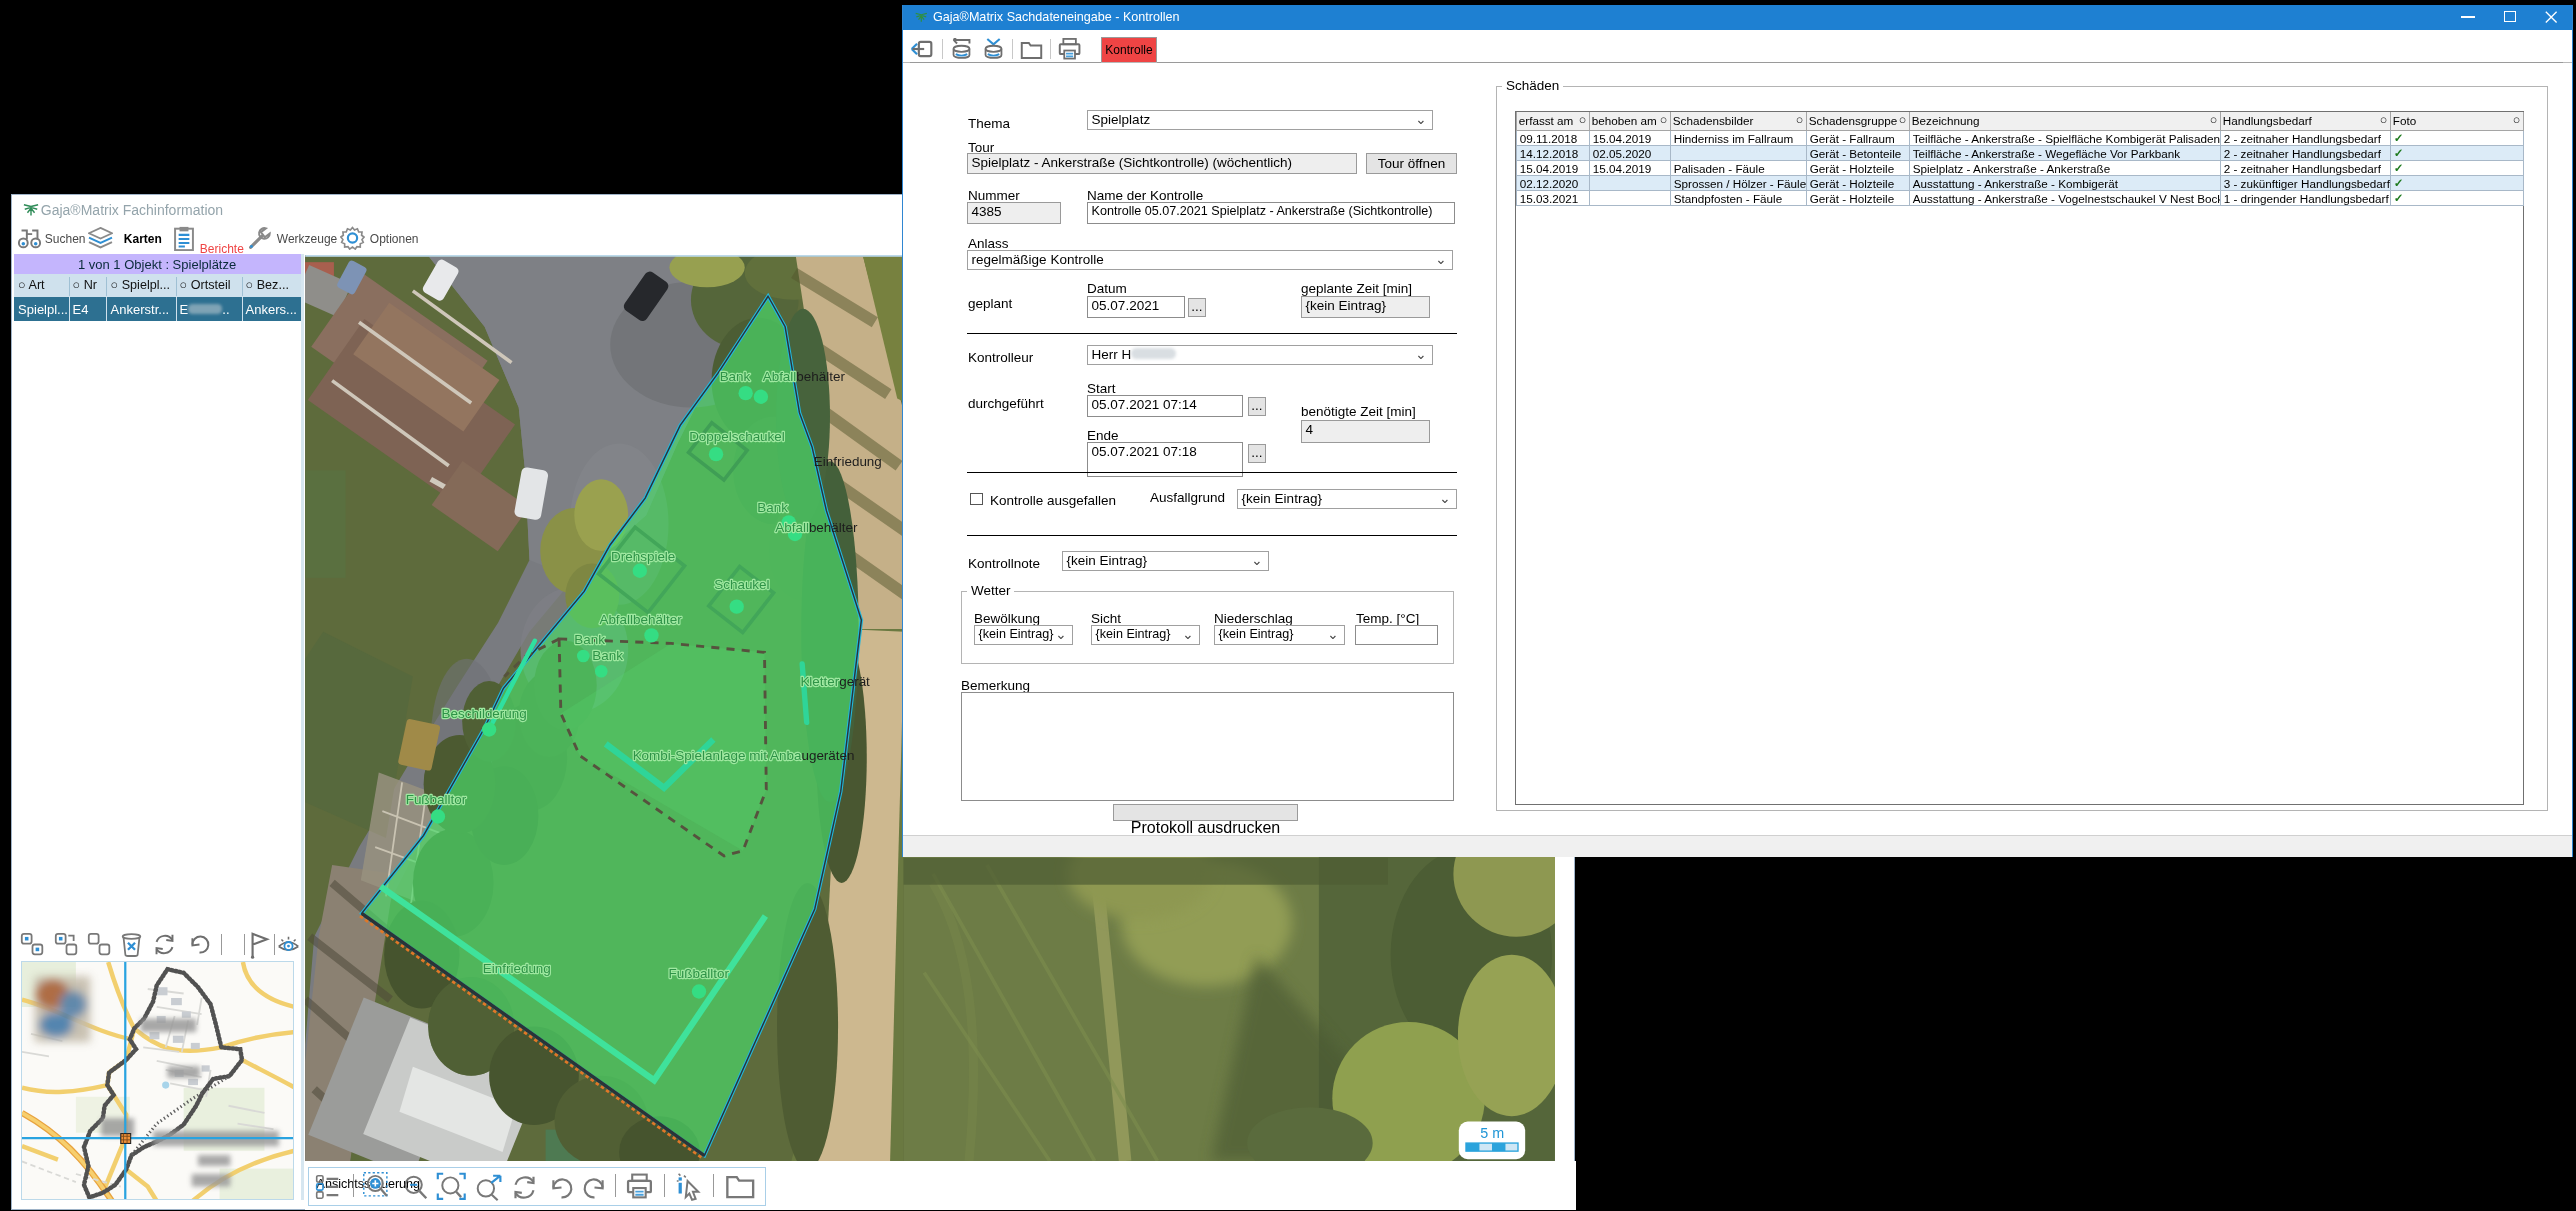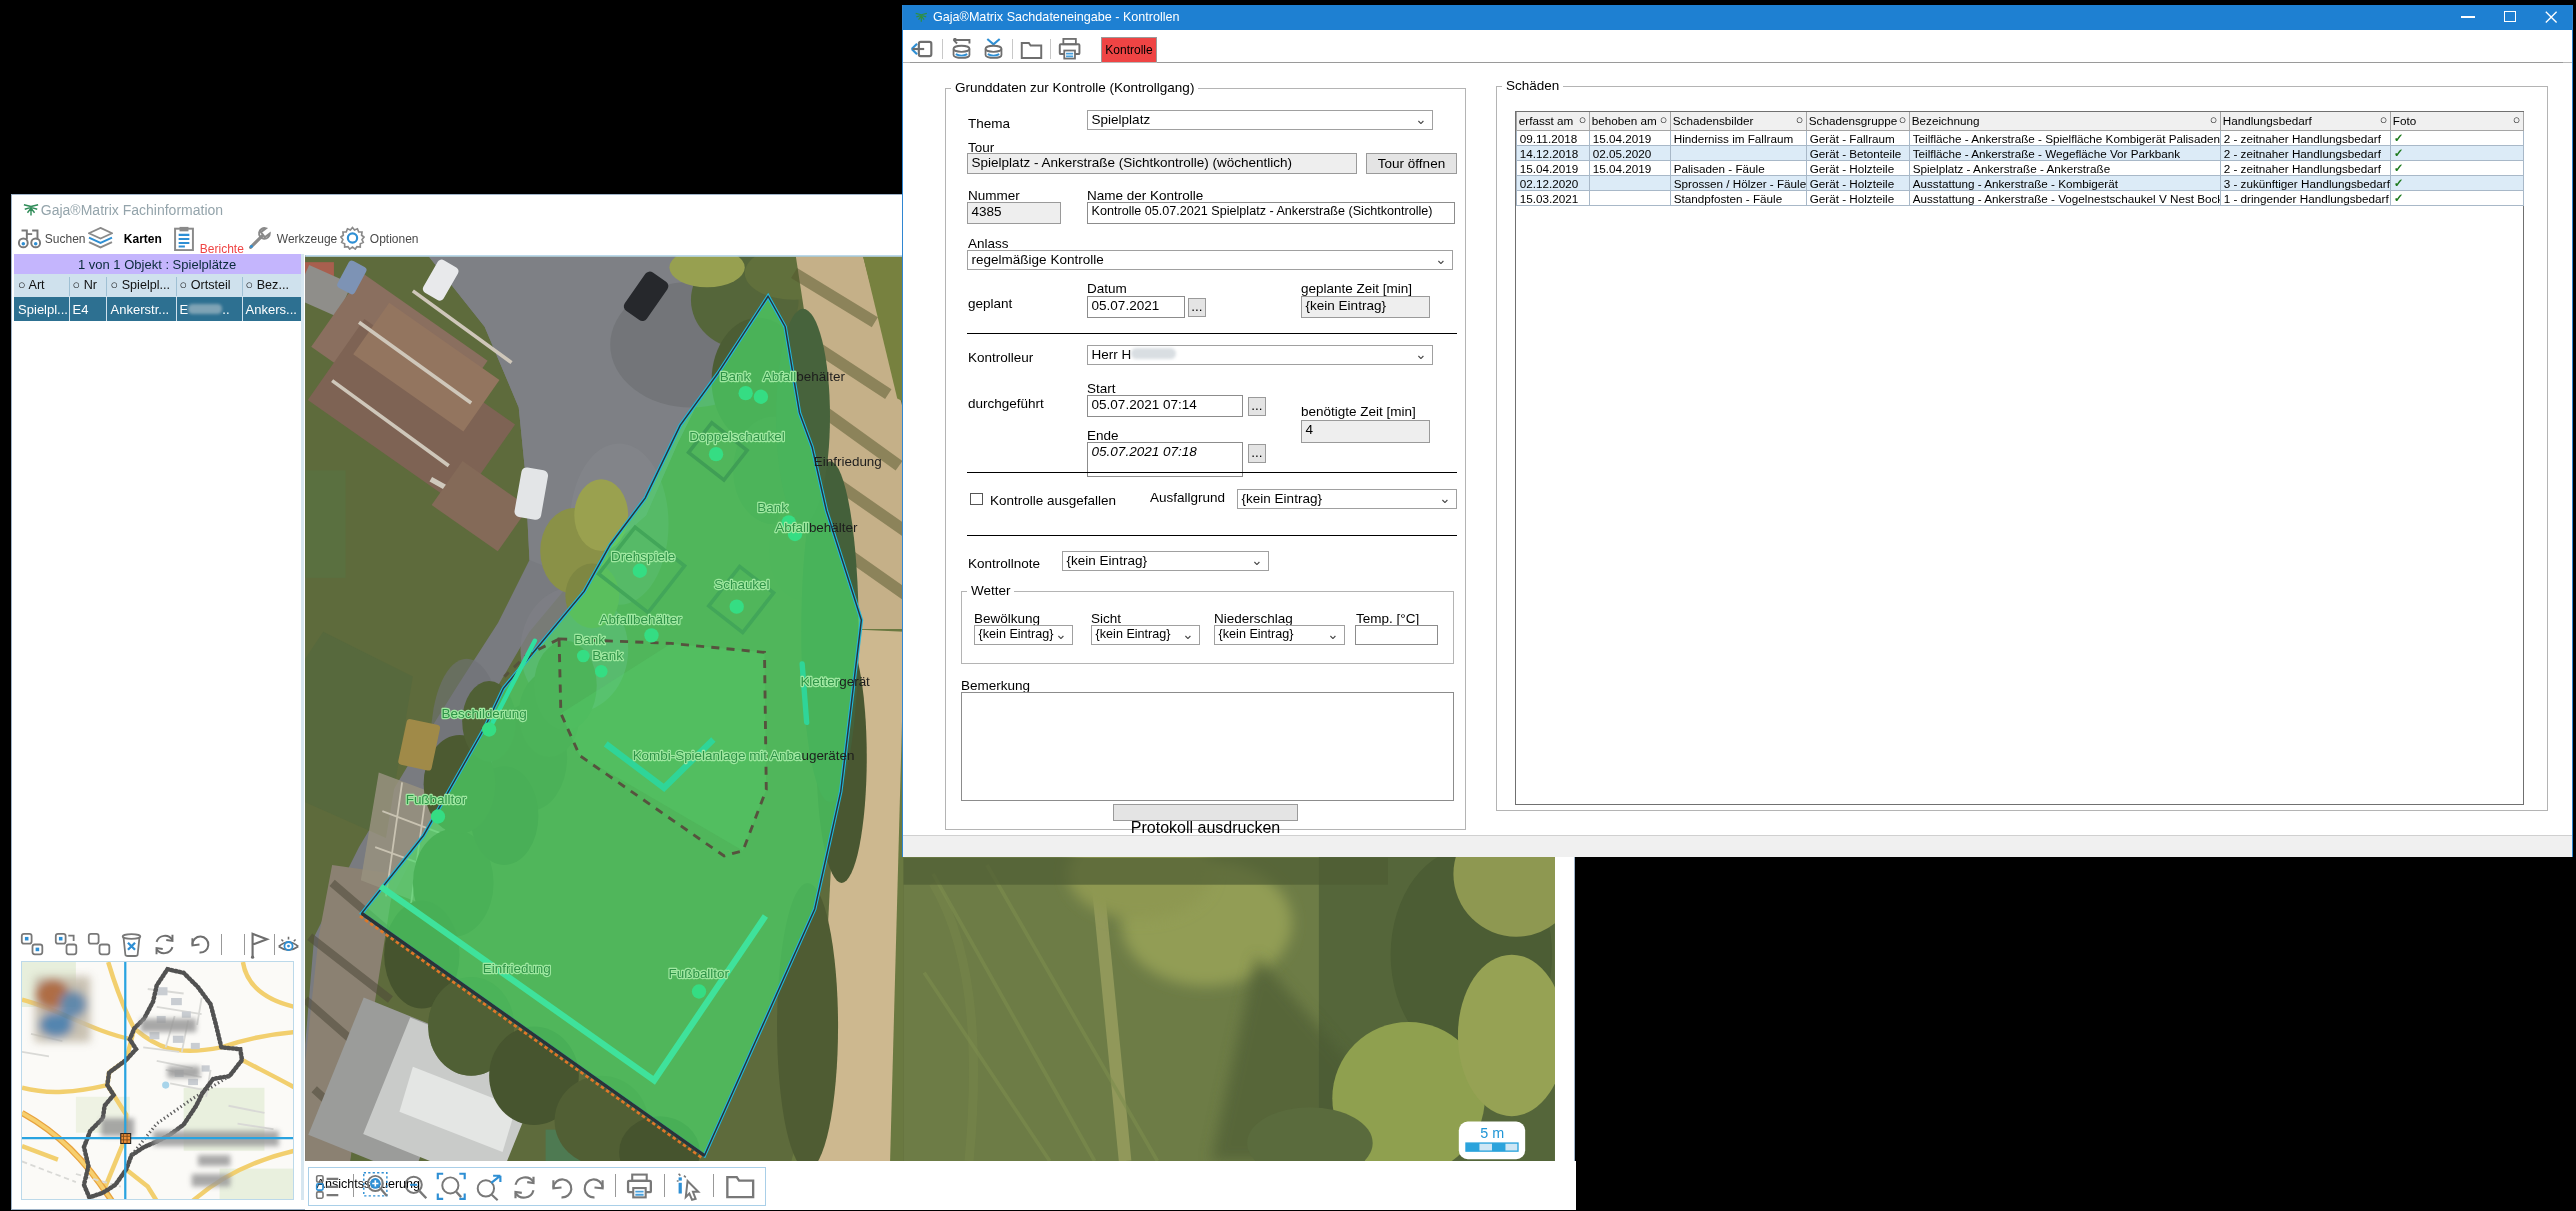--- a/index.html
+++ b/index.html
@@ -502,23 +502,20 @@
           <rect x="6" y="1" width="14" height="6" fill="none" stroke="#6e6e6e" stroke-width="2"></rect>
           <rect x="2" y="7" width="22" height="11" rx="1" fill="none" stroke="#6e6e6e" stroke-width="2.2"></rect>
           <rect x="7" y="14" width="12" height="9" fill="#fff" stroke="#6e6e6e" stroke-width="2"></rect>
           <path d="M9 17.5 L17 17.5 M9 20.5 L17 20.5" stroke="#49a0dc" stroke-width="1.8"></path>
         </svg>
     </div>
     <div class="abs" id="dtab" style="left:198px;top:32px;width:56px;height:25px;background:#ef4444;border:0.9px solid #9a9a9a;border-bottom:none;font-size:12px;text-align:center;padding-top:5.4px;z-index:3;">Kontrolle</div>
     <div class="abs" style="left:254px;top:57px;width:1406px;height:0.9px;background:#9a9a9a;"></div>
     <div class="abs" style="left:7.2px;top:57px;width:191px;height:0.9px;background:#9a9a9a;"></div>
 
-    <div class="gb" id="grundbox" style="left:42px;top:83px;width:521px;height:742px;">
-        <span>Grunddaten zur Kontrolle (Kontrollgang)</span>
-      </div>
 
     <div class="lbl" style="left:65px;top:111px;">Thema</div>
     <div class="combo" style="left:184px;top:105px;width:346px;height:20px;">Spielplatz<span class="ar">⌄</span></div>
     <div class="lbl" style="left:65px;top:135px;">Tour</div>
     <div class="inp ro" style="left:64px;top:148px;width:390px;height:21.5px;">Spielplatz - Ankerstraße (Sichtkontrolle) (wöchentlich)</div>
     <div class="btn" style="left:463px;top:148px;width:91px;height:21.5px;padding-top:2.7px;">Tour öffnen</div>
     <div class="lbl" style="left:65px;top:183px;">Nummer</div>
     <div class="inp ro" style="left:64px;top:197px;width:94px;height:22.4px;">4385</div>
     <div class="lbl" style="left:184px;top:183px;">Name der Kontrolle</div>
     <div class="inp" style="left:184px;top:197px;width:368px;height:22.4px;font-size:12.6px;">Kontrolle 05.07.2021 Spielplatz - Ankerstraße (Sichtkontrolle)</div>
@@ -533,21 +530,21 @@
     <div class="sep" style="left:64px;top:328px;width:490px;"></div>
     <div class="lbl" style="left:65px;top:345px;">Kontrolleur</div>
     <div class="combo" style="left:184px;top:340px;width:346px;height:20px;">Herr H<span style="display:inline-block;width:45px;height:11.7px;background:#d9dee2;border-radius:5.4px;filter:blur(1.8px);"></span><span class="ar">⌄</span></div>
     <div class="lbl" style="left:184px;top:376px;">Start</div>
     <div class="lbl" style="left:65px;top:391px;">durchgeführt</div>
     <div class="inp" style="left:184px;top:390px;width:156px;height:22.4px;">05.07.2021 07:14</div>
     <div class="btn" style="left:345px;top:392px;width:18px;height:19px;">...</div>
     <div class="lbl" style="left:398px;top:399px;">benötigte Zeit [min]</div>
     <div class="inp ro" style="left:398px;top:415px;width:129px;height:23px;">4</div>
     <div class="lbl" style="left:184px;top:423px;">Ende</div>
-    <div class="inp" style="left:184px;top:437px;width:156px;height:35px;font-style:italic;">05.07.2021 07:18</div>
+    <div class="inp" style="left:184px;top:437px;width:156px;height:35px;">05.07.2021 07:18</div>
     <div class="btn" style="left:345px;top:439px;width:18px;height:19px;">...</div>
     <div class="sep" style="left:64px;top:467px;width:490px;"></div>
     <div class="abs" style="left:67px;top:488px;width:12.6px;height:12.6px;background:#fff;border:0.9px solid #555;"></div>
     <div class="lbl" style="left:87px;top:488px;">Kontrolle ausgefallen</div>
     <div class="lbl" style="left:247px;top:485px;">Ausfallgrund</div>
     <div class="combo" style="left:334px;top:484px;width:220px;height:20px;">{kein Eintrag}<span class="ar">⌄</span></div>
     <div class="sep" style="left:64px;top:530px;width:490px;height:0.9px;"></div>
     <div class="lbl" style="left:65px;top:551px;">Kontrollnote</div>
     <div class="combo" style="left:159px;top:546px;width:207px;height:20px;">{kein Eintrag}<span class="ar">⌄</span></div>
     <div class="gb" style="left:58px;top:586px;width:493px;height:73px;">

